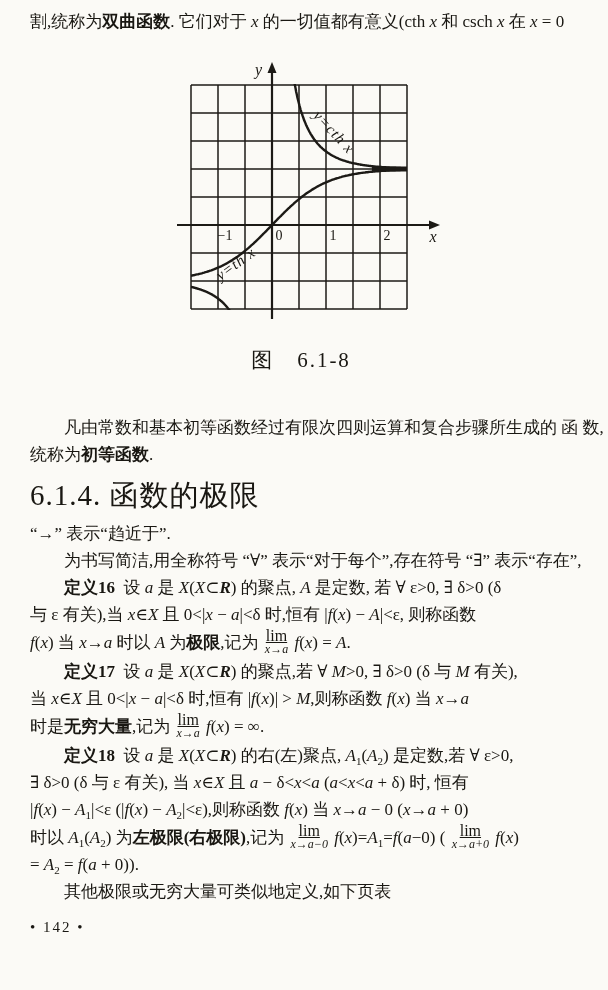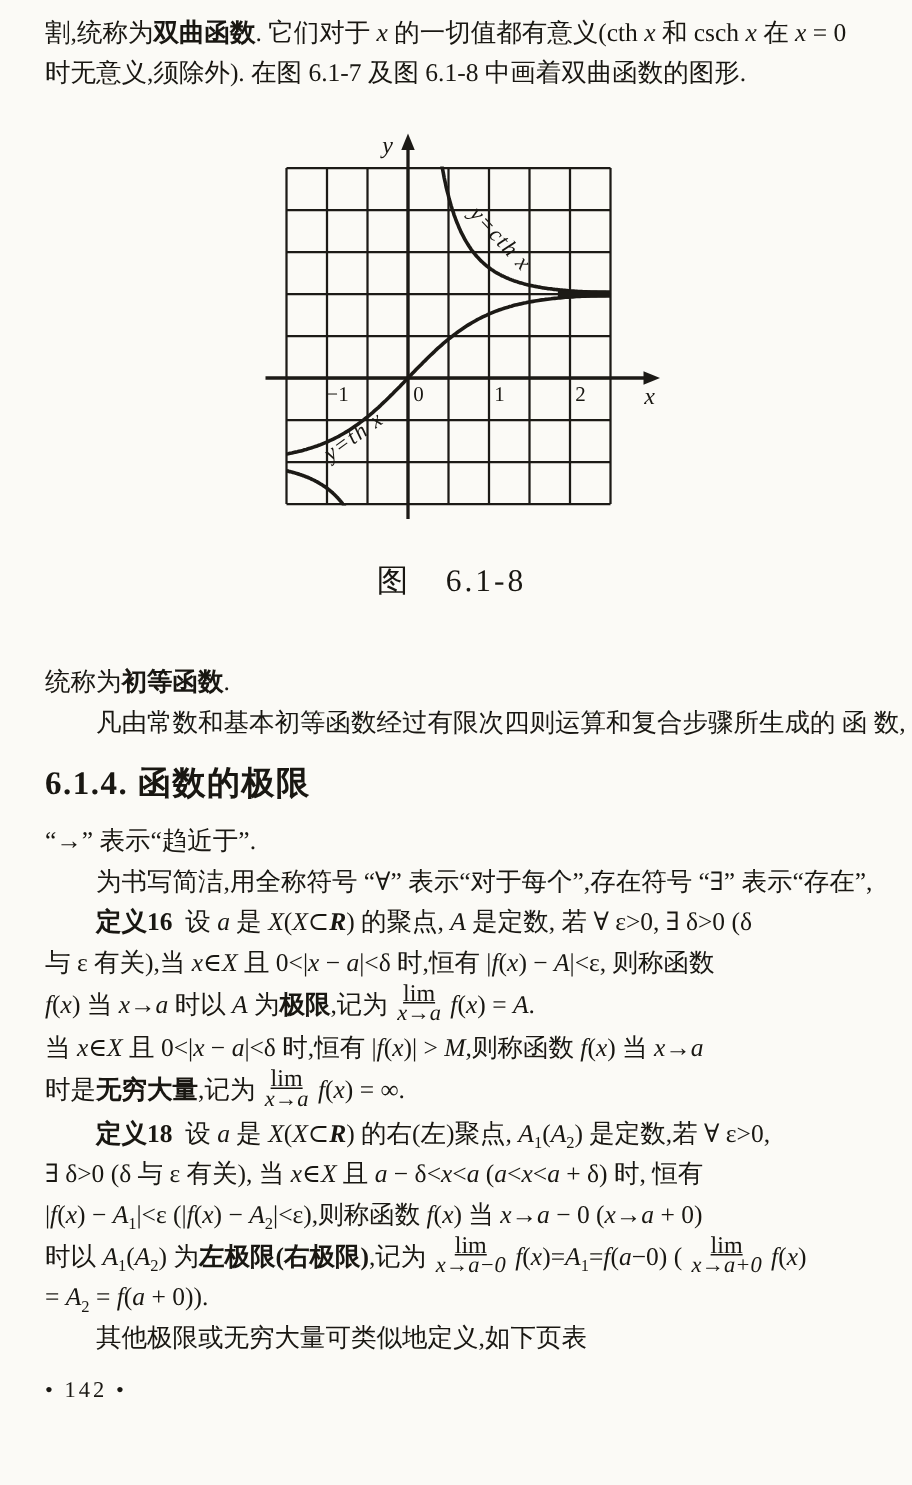--- a/index.html
+++ b/index.html
@@ -12,22 +12,22 @@
   }
   .para{margin:0;}
   .tline{white-space:nowrap;}
   .indent{text-indent:2em;}
   b{font-weight:bold;}
   i{font-style:italic;}
   sub{font-size:11px;line-height:0;}
   
   .lim{display:inline-block;text-align:center;vertical-align:-5px;height:17px;overflow:visible;margin:0 2px;}
   .lim-t{display:block;line-height:16px;font-size:16px;text-decoration:underline;}
-  .lim-b{display:block;line-height:10px;font-size:15px;font-style:italic;letter-spacing:0;}
-  h2.section{font-size:22px;font-weight:bold;margin:12px 0 0 0;line-height:30px;letter-spacing:1px;}
+  .lim-b{display:block;line-height:10px;font-size:12px;font-style:italic;letter-spacing:0;}
+  h2.section{font-size:29px;font-weight:normal;margin:12px 0 0 0;line-height:30px;letter-spacing:1px;}
   .subheading{font-weight:bold;text-indent:2em;margin-top:2px;line-height:27px;}
   figure{margin:20px 0 0 0;text-align:center;}
   figcaption{margin-top:14px;font-size:21px;letter-spacing:2px;line-height:27px;}
   .mt2{margin-top:2px;}
   .mt10{margin-top:10px;}
   .mt40{margin-top:40px;}
   .pagenum{margin-top:9px;font-size:15px;letter-spacing:2px;}
   
   svg text{fill:#191712;}
   .grid{stroke:#1c1a16;stroke-width:1.5;}
@@ -39,21 +39,20 @@
   .axis-letter{font:italic 16px "Liberation Serif","DejaVu Serif",serif;}
   .curve-label{font:italic 15px "Liberation Serif","DejaVu Serif",serif;letter-spacing:1px;}
 </style>
 </head>
 <body>
 
 <div class="page">
 
   <div class="para">
       <div class="tline">割,统称为<b>双曲函数</b>. 它们对于 <i>x</i> 的一切值都有意义(cth <i>x</i> 和 csch <i>x</i> 在 <i>x</i> = 0</div>
-      <div class="tline">时无意义,须除外). 在图 6.1-7 及图 6.1-8 中画着双曲函数的图形.</div>
     </div>
 
   <figure>
     <svg id="fig-svg" width="300" height="270" viewBox="0 0 300 270">
         <defs>
           <clipPath id="gridclip">
             <rect x="39" y="29" width="218" height="226"></rect>
           </clipPath>
         </defs>
         <line x1="40" y1="30" x2="40" y2="254" class="grid"></line>
@@ -90,39 +89,40 @@
           <path d="M40.0 231.9L40.2 231.9L40.5 232.0L40.7 232.0L40.9 232.1L41.2 232.1L41.4 232.2L41.6 232.3L41.9 232.3L42.1 232.4L42.3 232.4L42.6 232.5L42.8 232.5L43.0 232.6L43.3 232.7L43.5 232.7L43.7 232.8L44.0 232.9L44.2 232.9L44.4 233.0L44.7 233.0L44.9 233.1L45.1 233.2L45.4 233.2L45.6 233.3L45.9 233.4L46.1 233.5L46.3 233.5L46.6 233.6L46.8 233.7L47.0 233.7L47.3 233.8L47.5 233.9L47.7 233.9L48.0 234.0L48.2 234.1L48.4 234.2L48.7 234.3L48.9 234.3L49.1 234.4L49.4 234.5L49.6 234.6L49.8 234.6L50.1 234.7L50.3 234.8L50.5 234.9L50.8 235.0L51.0 235.1L51.2 235.1L51.5 235.2L51.7 235.3L51.9 235.4L52.2 235.5L52.4 235.6L52.6 235.7L52.9 235.8L53.1 235.9L53.3 236.0L53.6 236.0L53.8 236.1L54.0 236.2L54.3 236.3L54.5 236.4L54.7 236.5L55.0 236.6L55.2 236.7L55.4 236.8L55.7 236.9L55.9 237.0L56.1 237.1L56.4 237.3L56.6 237.4L56.8 237.5L57.1 237.6L57.3 237.7L57.5 237.8L57.8 237.9L58.0 238.0L58.3 238.2L58.5 238.3L58.7 238.4L59.0 238.5L59.2 238.6L59.4 238.8L59.7 238.9L59.9 239.0L60.1 239.1L60.4 239.3L60.6 239.4L60.8 239.5L61.1 239.6L61.3 239.8L61.5 239.9L61.8 240.1L62.0 240.2L62.2 240.3L62.5 240.5L62.7 240.6L62.9 240.8L63.2 240.9L63.4 241.0L63.6 241.2L63.9 241.3L64.1 241.5L64.3 241.7L64.6 241.8L64.8 242.0L65.0 242.1L65.3 242.3L65.5 242.4L65.7 242.6L66.0 242.8L66.2 242.9L66.4 243.1L66.7 243.3L66.9 243.5L67.1 243.6L67.4 243.8L67.6 244.0L67.8 244.2L68.1 244.4L68.3 244.5L68.5 244.7L68.8 244.9L69.0 245.1L69.3 245.3L69.5 245.5L69.7 245.7L70.0 245.9L70.2 246.1L70.4 246.3L70.7 246.5L70.9 246.7L71.1 247.0L71.4 247.2L71.6 247.4L71.8 247.6L72.1 247.8L72.3 248.1L72.5 248.3L72.8 248.5L73.0 248.8L73.2 249.0L73.5 249.3L73.7 249.5L73.9 249.7L74.2 250.0L74.4 250.3L74.6 250.5L74.9 250.8L75.1 251.0L75.3 251.3L75.6 251.6L75.8 251.8L76.0 252.1L76.3 252.4L76.5 252.7L76.7 253.0L77.0 253.3L77.2 253.6L77.4 253.9L77.7 254.2L77.9 254.5L78.1 254.8L78.4 255.1L78.6 255.4L78.8 255.7L79.1 256.1L79.3 256.4L79.5 256.7L79.8 257.1L80.0 257.4L80.2 257.8L80.5 258.1L80.7 258.5L80.9 258.9L81.2 259.2L81.4 259.6L81.7 260.0L81.9 260.4L82.1 260.8" class="curve"></path>
         </g>
         <line x1="220.9" y1="114" x2="256" y2="114" class="abar"></line>
         <text transform="translate(87.52000000000001,212.56) rotate(-36)" class="curve-label" text-anchor="middle">y=th x</text>
         <text transform="translate(179.32,80.39999999999999) rotate(47)" class="curve-label" text-anchor="middle">y=cth x</text>
       </svg>
     <figcaption>图　6.1-8</figcaption>
   </figure>
 
   <div class="para mt40">
+      <div class="tline indent">凡由常数和基本初等函数经过有限次四则运算和复合步骤所生成的 函 数,</div>
       <div class="tline">统称为<b>初等函数</b>.</div>
-      <div class="tline indent">凡由常数和基本初等函数经过有限次四则运算和复合步骤所生成的 函 数,</div>
     </div>
 
   <h2 class="section">6.1.4. 函数的极限</h2>
 
   <div class="para mt10">
       <div class="tline">“→” 表示“趋近于”.</div>
       <div class="tline indent">为书写简洁,用全称符号 “∀” 表示“对于每个”,存在符号 “∃” 表示“存在”,</div>
     </div>
 
 
   <div class="para">
       <div class="tline indent"><b>定义16</b>&nbsp;&nbsp;设 <i>a</i> 是 <i>X</i>(<i>X</i>⊂<b><i>R</i></b>) 的聚点, <i>A</i> 是定数, 若 ∀ ε&gt;0, ∃ δ&gt;0 (δ</div>
       <div class="tline">与 ε 有关),当 <i>x</i>∈<i>X</i> 且 0&lt;|<i>x</i> − <i>a</i>|&lt;δ 时,恒有 |<i>f</i>(<i>x</i>) − <i>A</i>|&lt;ε, 则称函数</div>
       <div class="tline"><i>f</i>(<i>x</i>) 当 <i>x</i>→<i>a</i> 时以 <i>A</i> 为<b>极限</b>,记为 <span class="lim"><span class="lim-t">lim</span><span class="lim-b"><i>x</i>→<i>a</i></span></span> <i>f</i>(<i>x</i>) = <i>A</i>.</div>
     </div>
 
   <div class="para mt2">
+      <div class="tline indent"><b>定义17</b>&nbsp;&nbsp;设 <i>a</i> 是 <i>X</i>(<i>X</i>⊂<b><i>R</i></b>) 的聚点,若 ∀ <i>M</i>&gt;0, ∃ δ&gt;0 (δ 与 <i>M</i> 有关),</div>
       <div class="tline">当 <i>x</i>∈<i>X</i> 且 0&lt;|<i>x</i> − <i>a</i>|&lt;δ 时,恒有 |<i>f</i>(<i>x</i>)| &gt; <i>M</i>,则称函数 <i>f</i>(<i>x</i>) 当 <i>x</i>→<i>a</i></div>
       <div class="tline">时是<b>无穷大量</b>,记为 <span class="lim"><span class="lim-t">lim</span><span class="lim-b"><i>x</i>→<i>a</i></span></span> <i>f</i>(<i>x</i>) = ∞.</div>
     </div>
 
   <div class="para mt2">
       <div class="tline indent"><b>定义18</b>&nbsp;&nbsp;设 <i>a</i> 是 <i>X</i>(<i>X</i>⊂<b><i>R</i></b>) 的右(左)聚点, <i>A</i><sub>1</sub>(<i>A</i><sub>2</sub>) 是定数,若 ∀ ε&gt;0,</div>
       <div class="tline">∃ δ&gt;0 (δ 与 ε 有关), 当 <i>x</i>∈<i>X</i> 且 <i>a</i> − δ&lt;<i>x</i>&lt;<i>a</i> (<i>a</i>&lt;<i>x</i>&lt;<i>a</i> + δ) 时, 恒有</div>
       <div class="tline">|<i>f</i>(<i>x</i>) − <i>A</i><sub>1</sub>|&lt;ε (|<i>f</i>(<i>x</i>) − <i>A</i><sub>2</sub>|&lt;ε),则称函数 <i>f</i>(<i>x</i>) 当 <i>x</i>→<i>a</i> − 0 (<i>x</i>→<i>a</i> + 0)</div>
       <div class="tline">时以 <i>A</i><sub>1</sub>(<i>A</i><sub>2</sub>) 为<b>左极限(右极限)</b>,记为 <span class="lim"><span class="lim-t">lim</span><span class="lim-b"><i>x</i>→<i>a</i>−0</span></span> <i>f</i>(<i>x</i>)=<i>A</i><sub>1</sub>=<i>f</i>(<i>a</i>−0) ( <span class="lim"><span class="lim-t">lim</span><span class="lim-b"><i>x</i>→<i>a</i>+0</span></span> <i>f</i>(<i>x</i>)</div>
       <div class="tline">= <i>A</i><sub>2</sub> = <i>f</i>(<i>a</i> + 0)).</div>

